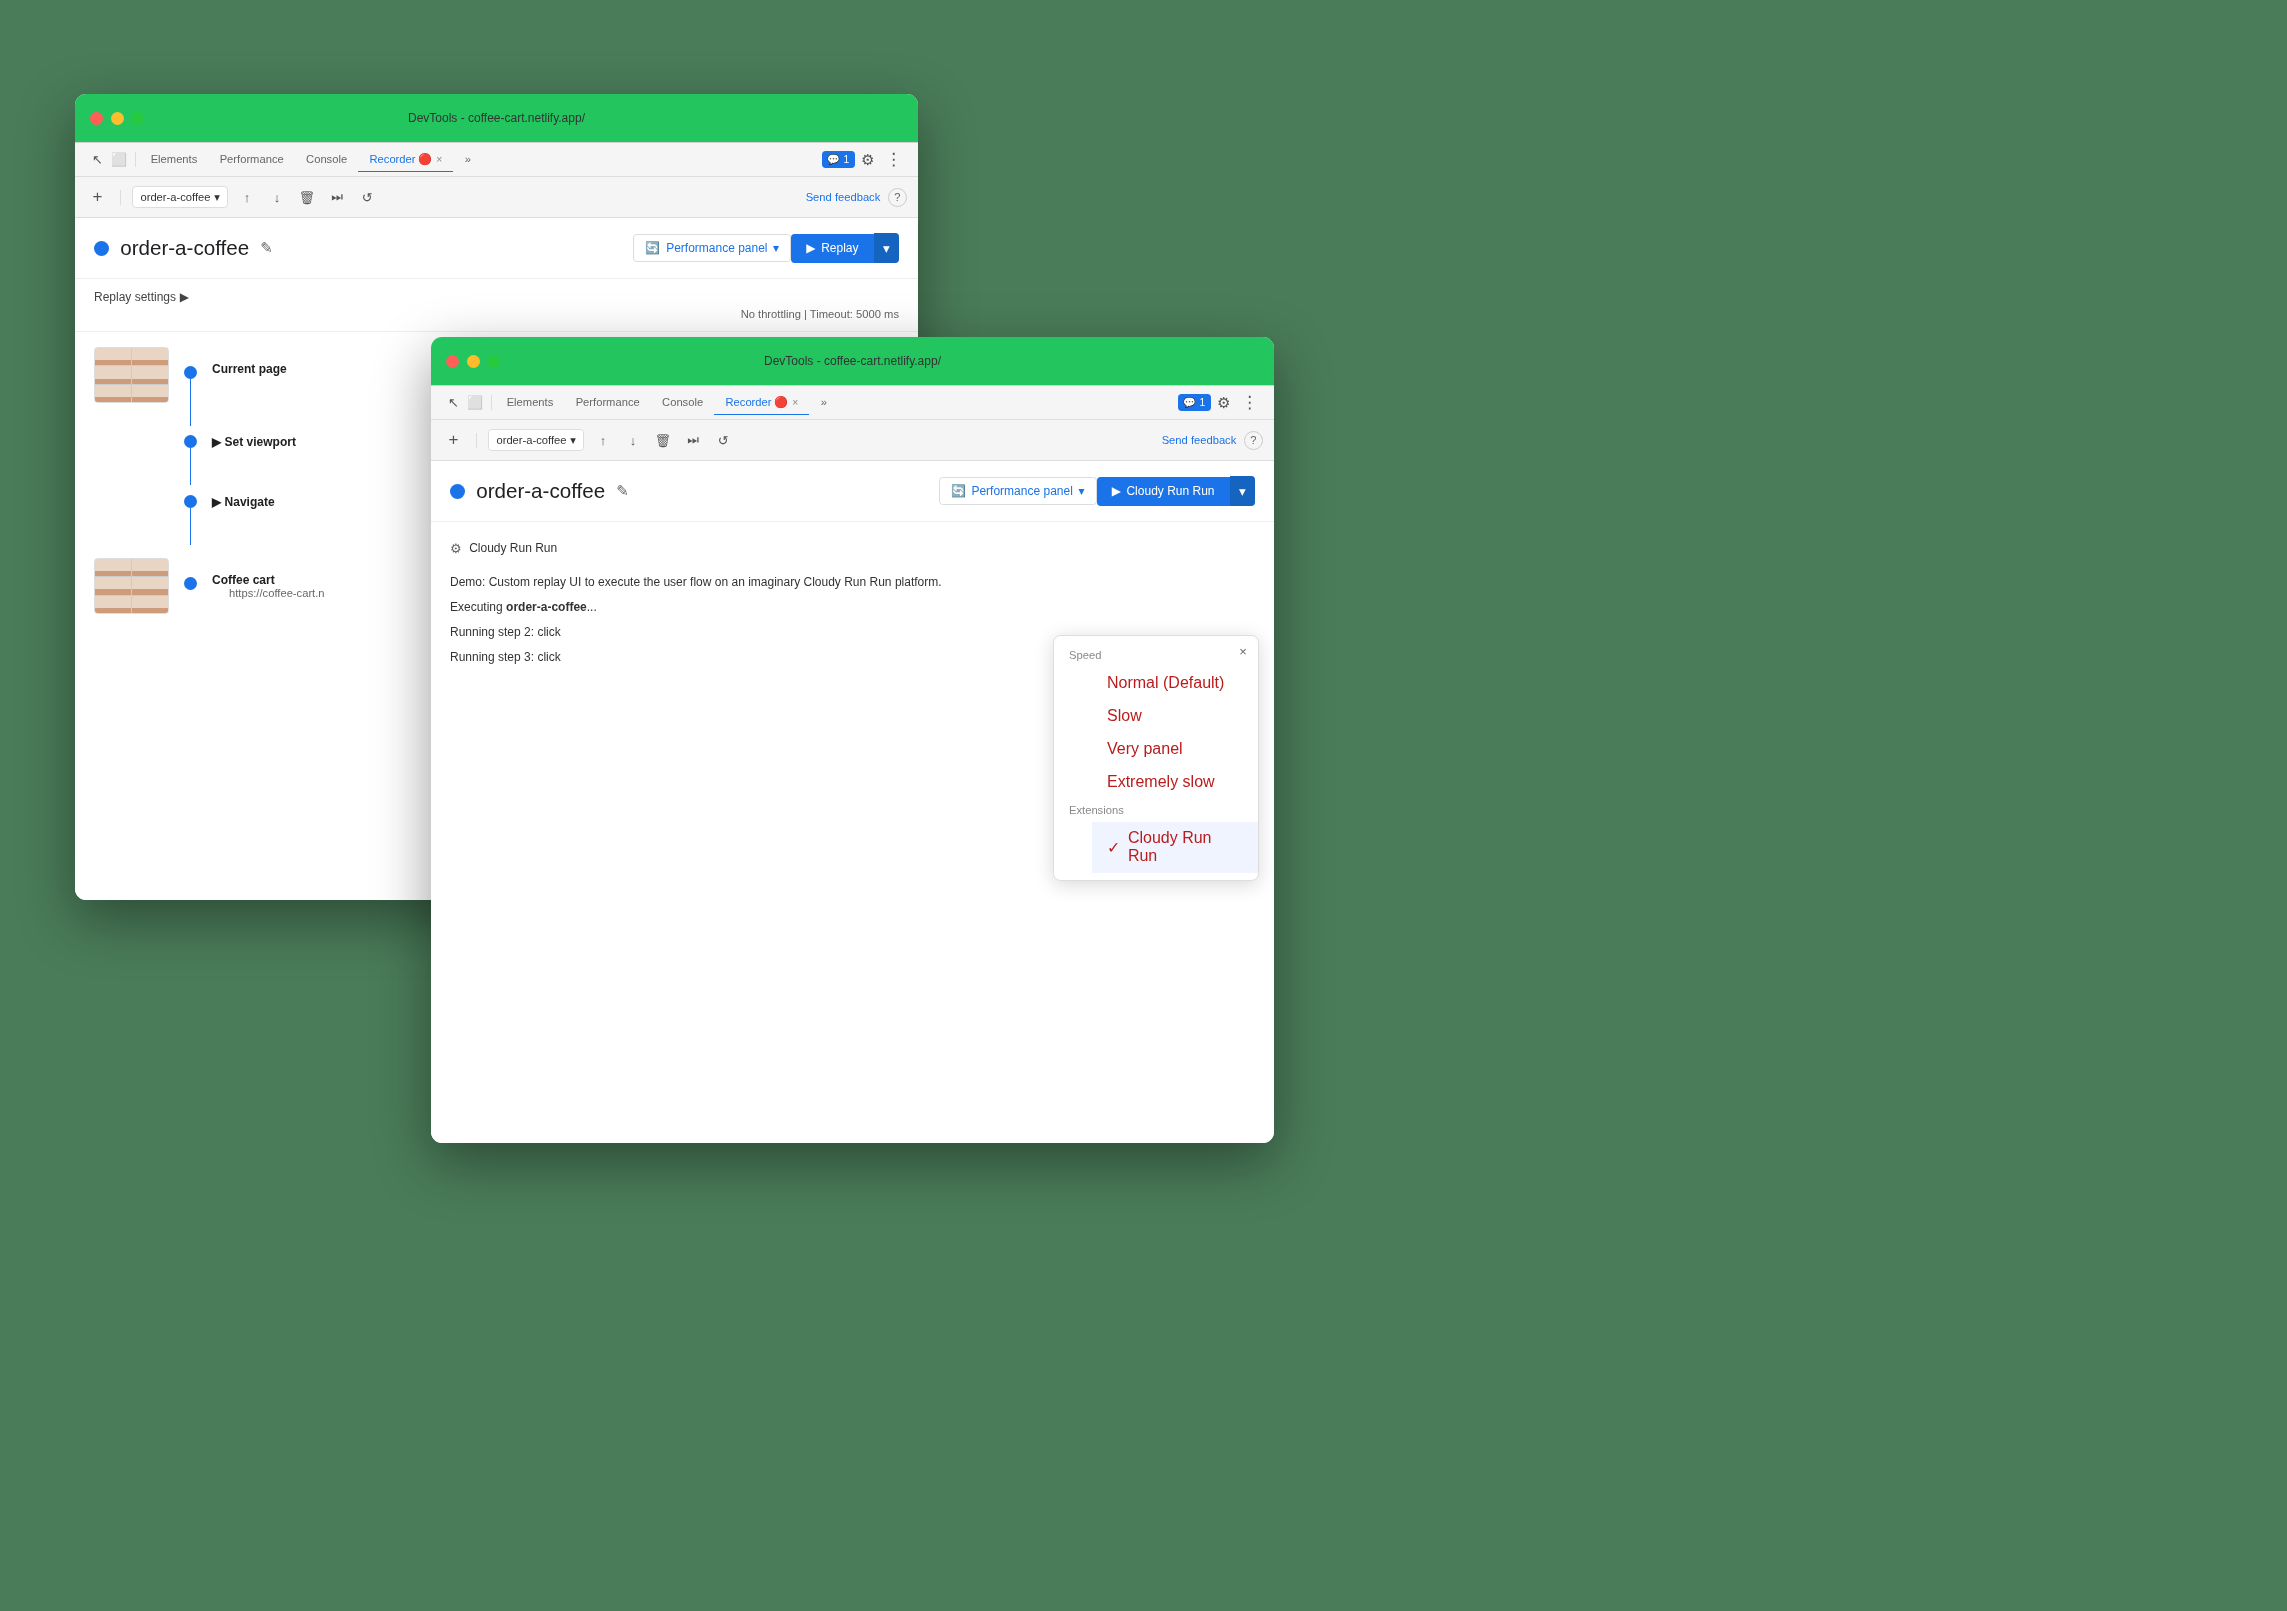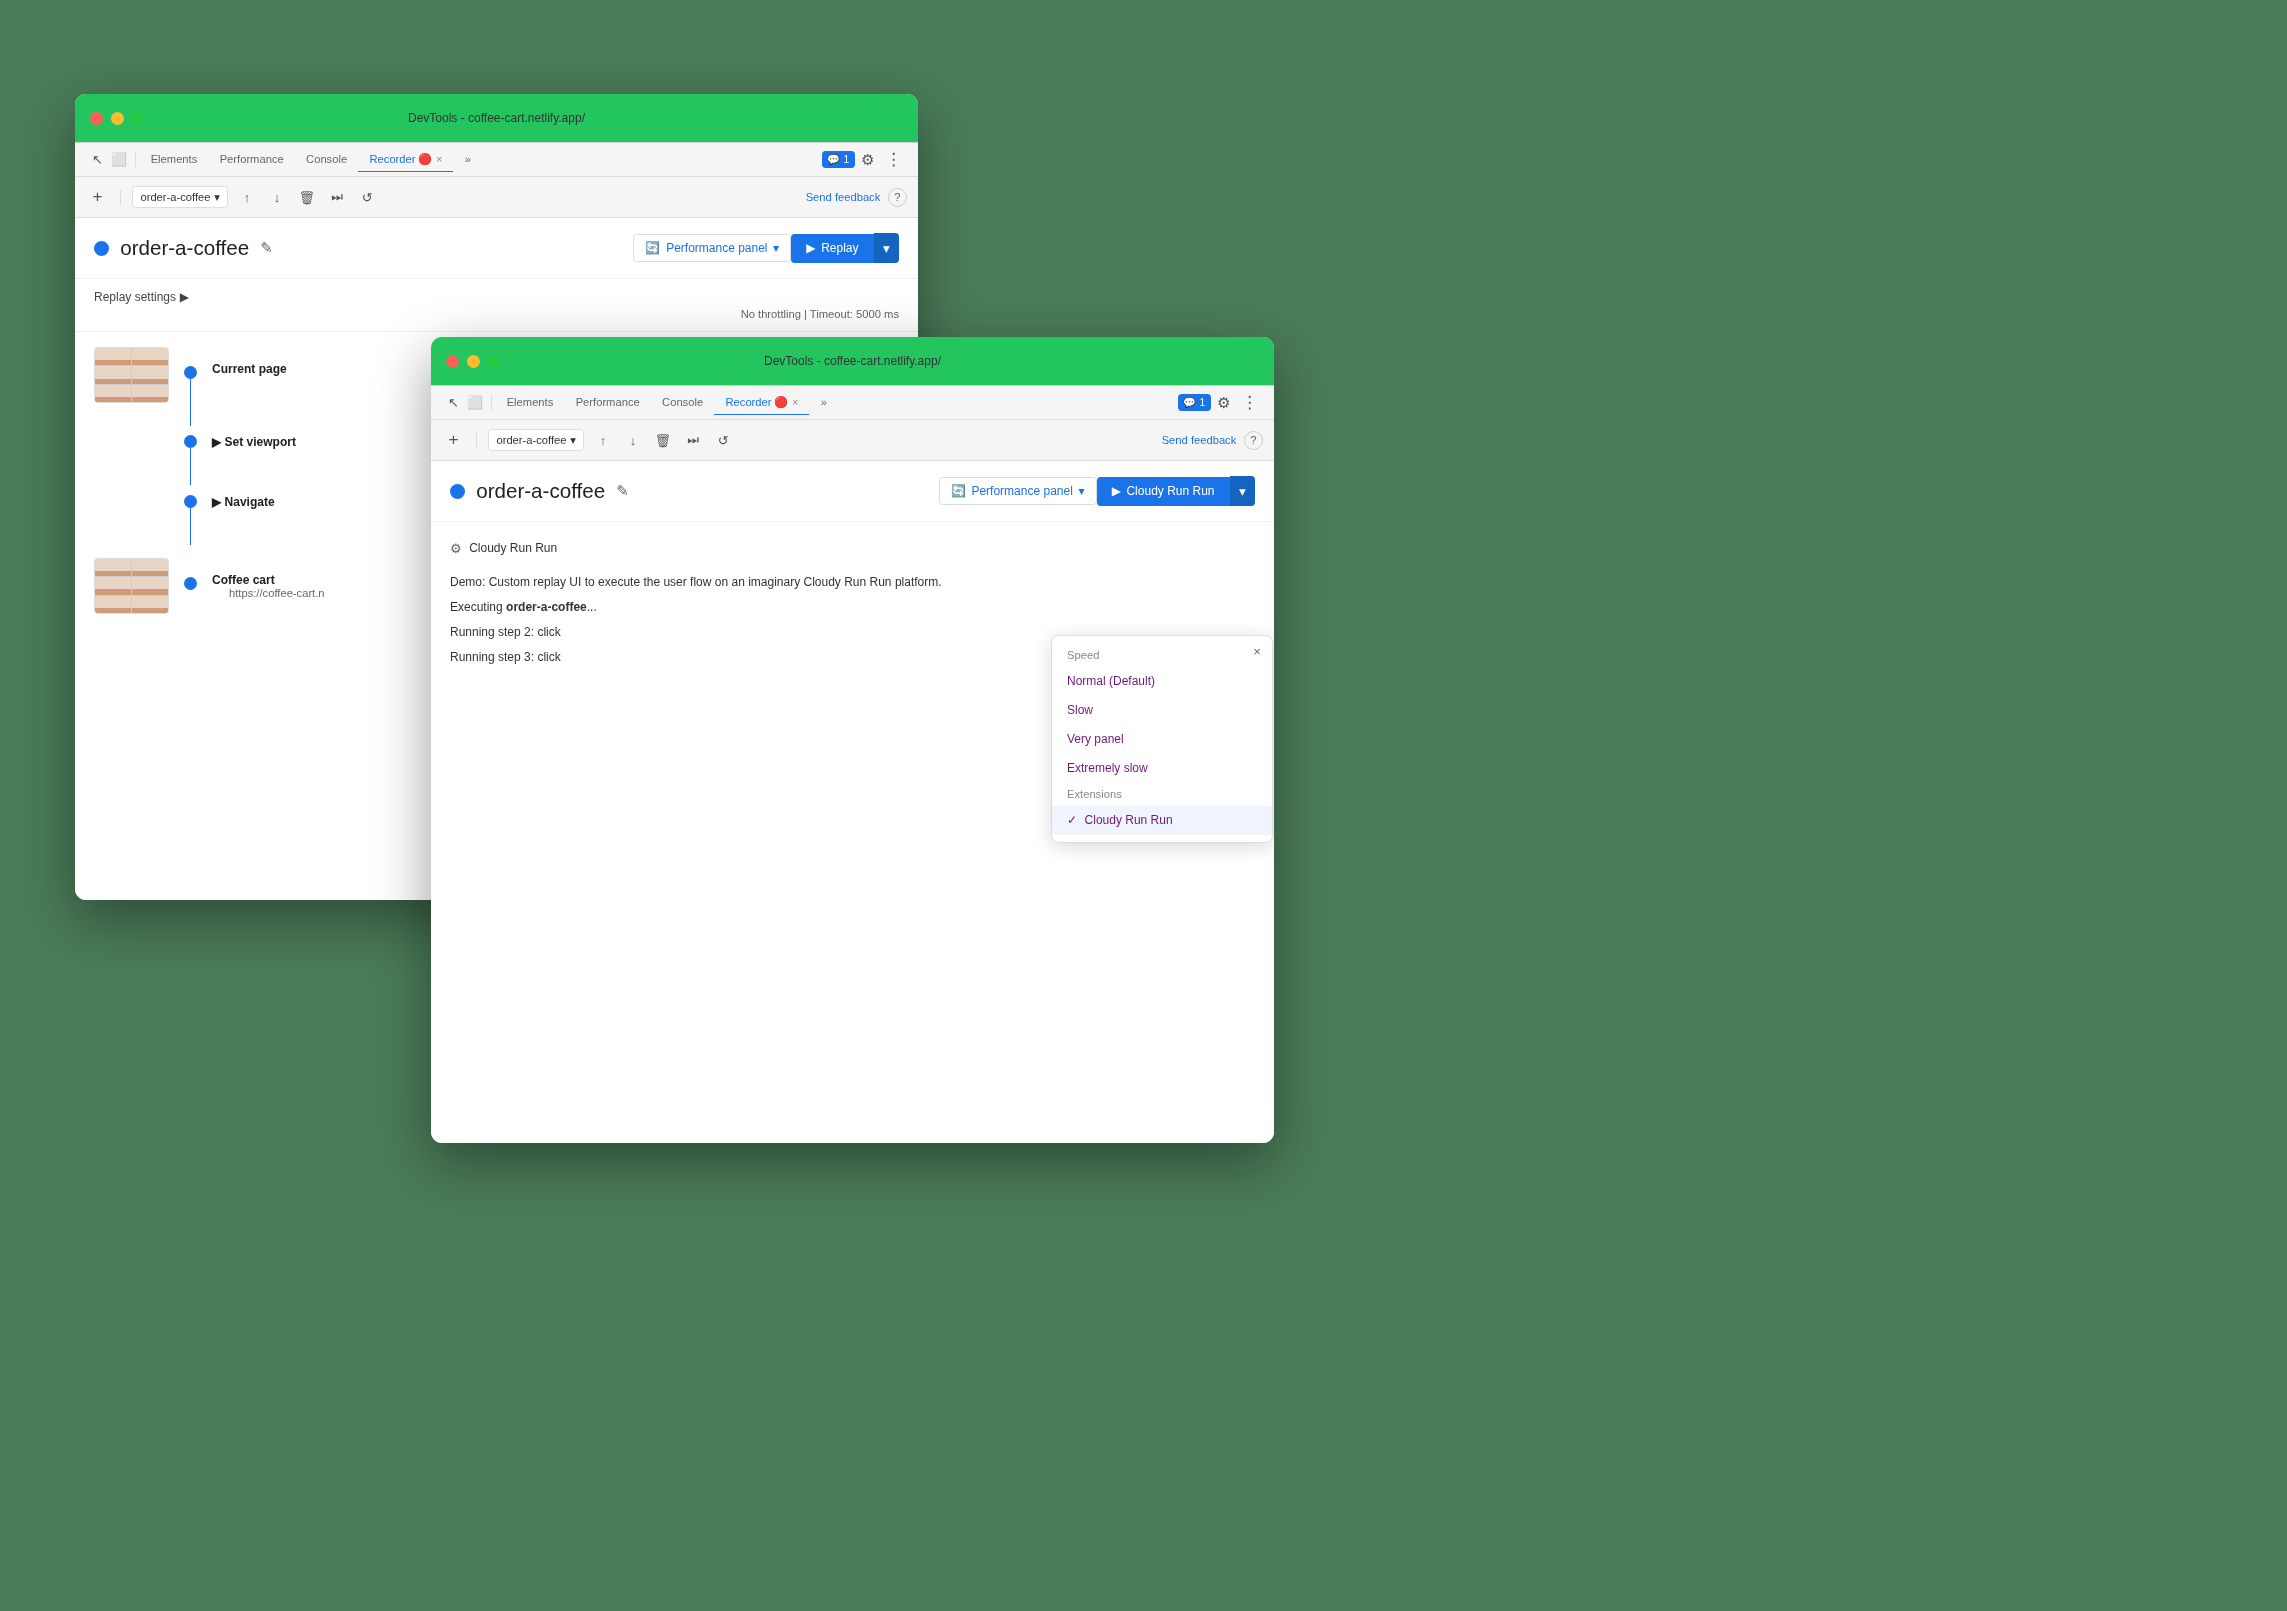--- a/index.html
+++ b/index.html
@@ -229,42 +229,43 @@
       flex-shrink: 0;
     }
 
     
     .dropdown-menu {
       position: absolute;
       background: #fff;
       border: 0.9px solid #ddd;
       border-radius: 7.5px;
       box-shadow: 0 3.7px 19px rgba(0,0,0,0.15);
-      width: 222px;
+      width: 206px;
       z-index: 100;
       top: 174px;
-      right: 1px;
+      right: 15px;
       padding: 7.5px 0;
     }
 
     .dropdown-section-title {
       padding: 5.6px 15px;
       font-size: 11.2px;
       color: #888;
       font-weight: 500;
     }
 
     .dropdown-item {
       padding: 7.5px 15px;
-      font-size: 12px;
-      color: #701a75;
+      font-size: 16px;
+      color: #b91c1c;
       cursor: pointer;
       display: flex;
       align-items: center;
       gap: 7.5px;
+      margin-left: 38px;
     }
 
     .dropdown-item.selected {
       background: #f0f4ff;
     }
 
     .dropdown-close {
       position: absolute;
       right: 11.2px;
       top: 7.5px;

